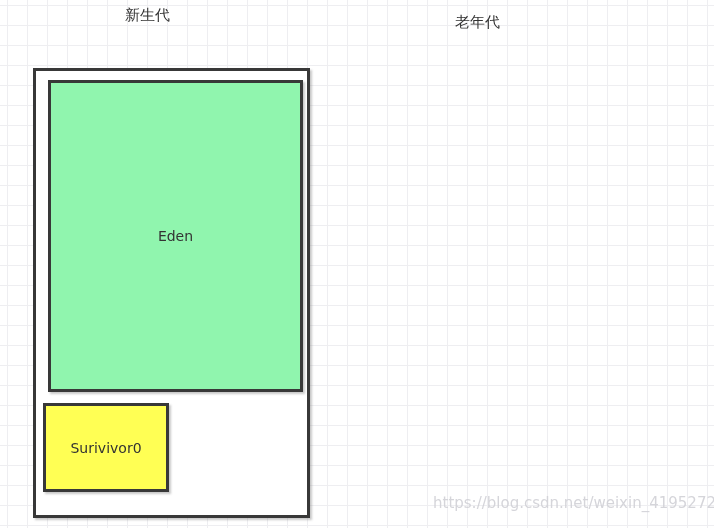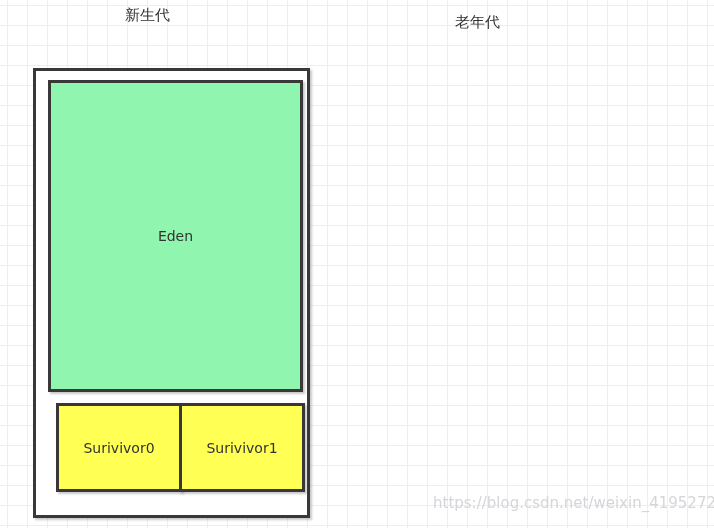--- a/index.html
+++ b/index.html
@@ -47,21 +47,21 @@
     left: 33px; top: 68px;
     width: 277px; height: 450px;
     background: #ffffff;
   }
   .eden {
     left: 48px; top: 80px;
     width: 255px; height: 312px;
     background: #90f5ae;
   }
   .survivor0 {
-    left: 56px; top: 403px;
+    left: 43px; top: 403px;
     width: 126px; height: 89px;
     background: #ffff54;
   }
   .survivor1 {
     left: 179px; top: 403px;
     width: 126px; height: 89px;
     background: #ffff54;
   }
   .old-gen {
     left: 341px; top: 66px;
@@ -89,20 +89,17 @@
   <div class="shape outer-young"></div>
 
   <div class="shape eden">
     <span>Eden</span>
   </div>
 
   <div class="shape survivor0">
     <span>Surivivor0</span>
   </div>
 
-  <div class="shape survivor1">
-    <span>Surivivor1</span>
-  </div>
 
 
   <div class="watermark">https://blog.csdn.net/weixin_41952724</div>
 
 </div>
 
 </body></html>

